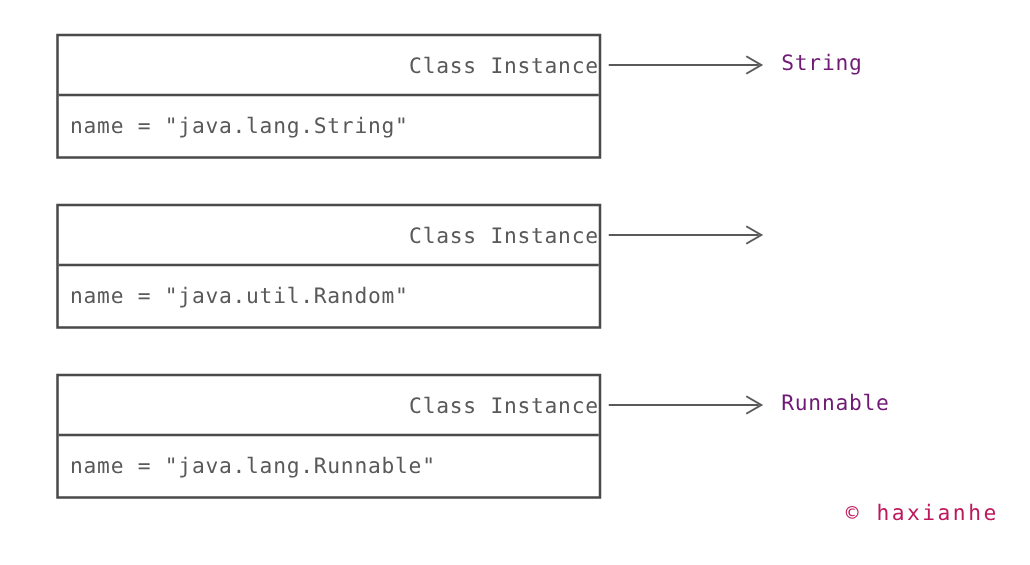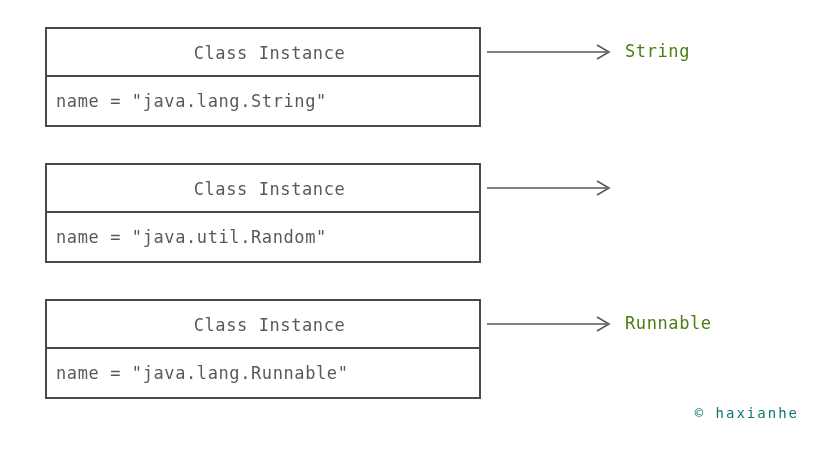--- a/index.html
+++ b/index.html
@@ -38,21 +38,21 @@
     width: 436px;
     height: 100px;
     border: 2px solid #4a4a4a;
     background: #ffffff;
     box-sizing: border-box;
   }
   .obj-title {
     height: 48px;
     line-height: 48px;
     border-bottom: 2px solid #4a4a4a;
-    text-align: center;
+    text-align: right;
     font-size: 17px;
     color: #59595b;
     letter-spacing: 0.6px;
     box-sizing: border-box;
     white-space: nowrap;
     overflow: hidden;
     padding-left: 13px;
   }
   .obj-field {
     height: 48px;
@@ -76,33 +76,33 @@
   }
   .arrow svg {
     display: block;
   }
 
   .arrow-label {
     position: absolute;
     left: 580px;
     top: 8px;
     font-size: 17px;
-    color: #4d7c0f;
+    color: #701a75;
     letter-spacing: 0.6px;
     line-height: 32px;
     white-space: nowrap;
   }
 
   
   .watermark {
     position: absolute;
     right: 25px;
     bottom: 31px;
-    font-size: 14px;
-    color: #0f766e;
+    font-size: 17px;
+    color: #be185d;
     letter-spacing: 2px;
     white-space: nowrap;
     margin-left: 24px;
   }
 </style>
 </head>
 <body>
 
 <div id="diagram">
 

